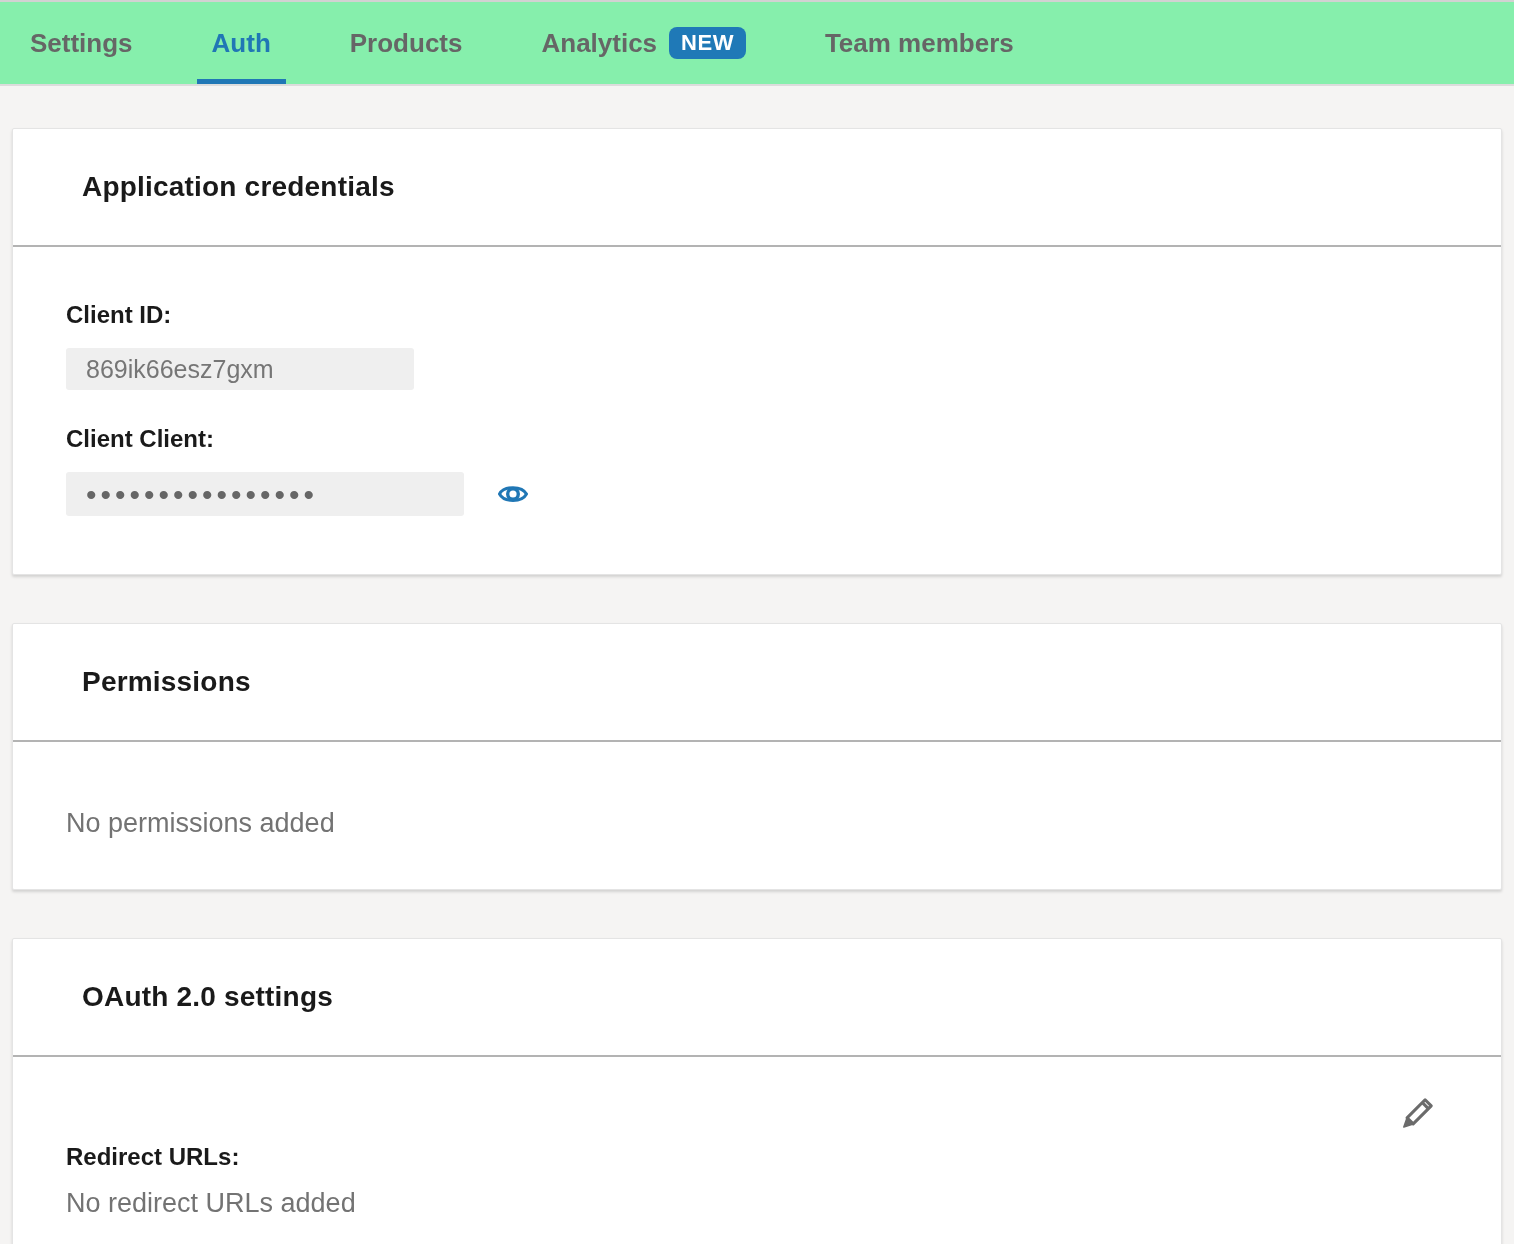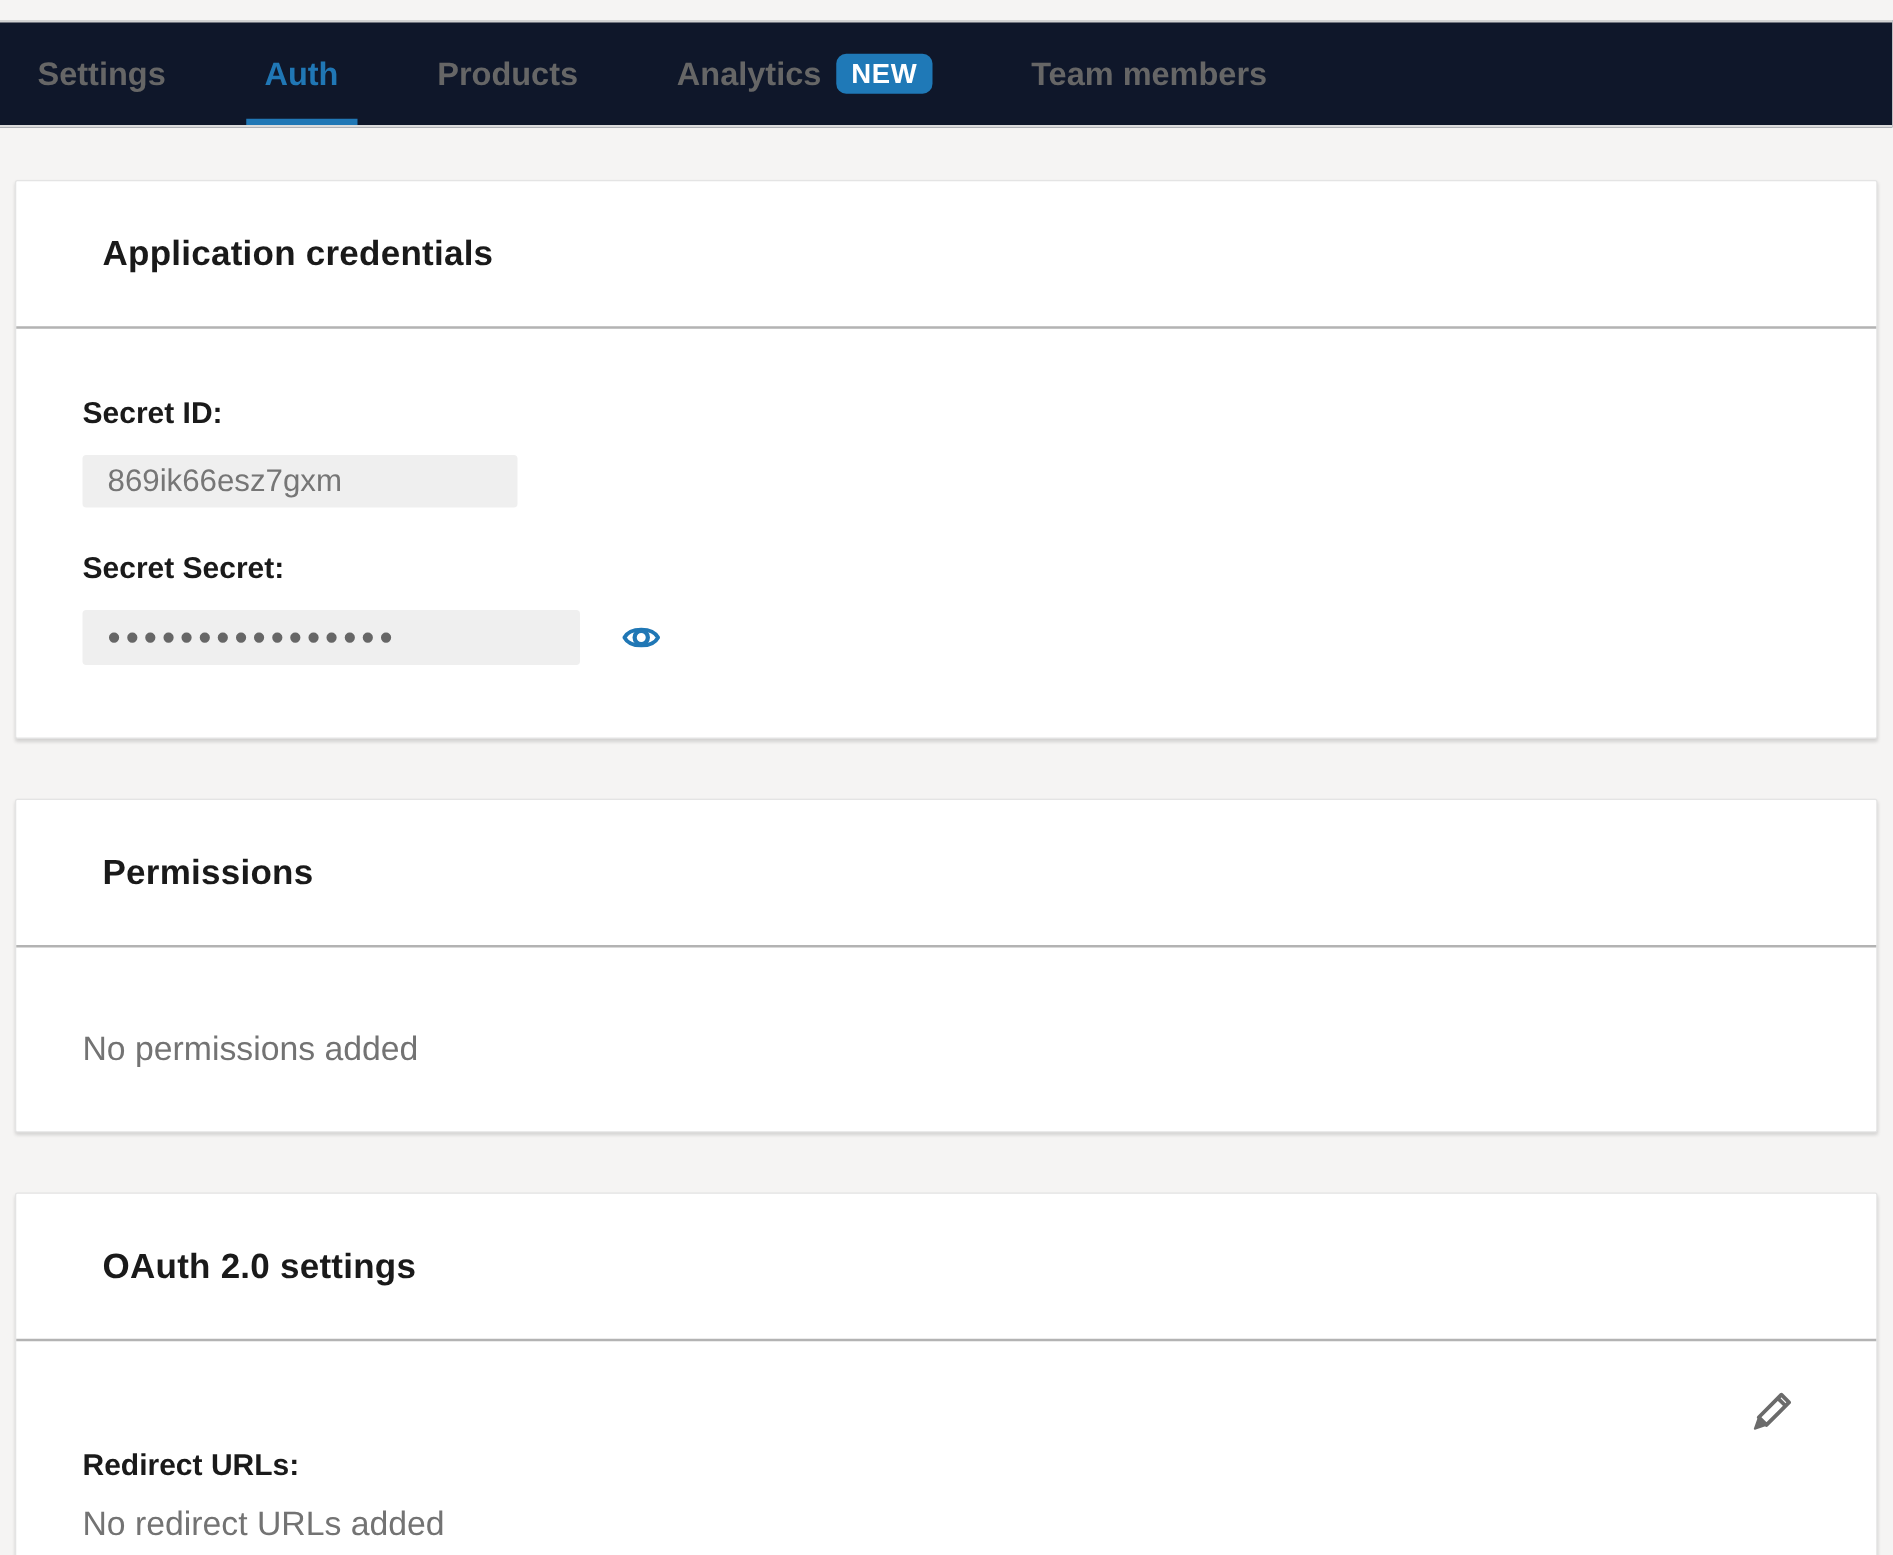--- a/index.html
+++ b/index.html
@@ -9,28 +9,27 @@
     height: 1244px;
     background: #f5f4f3;
     font-family: "Liberation Sans", sans-serif;
     overflow: hidden;
     color: #1a1a1a;
   }
 
   
   .tabbar {
     height: 86px;
-    background: #0f172a;
+    background: #86efac;
     border-top: 2px solid #d2d2d2;
     border-bottom: 2px solid #dcdcdc;
     display: flex;
     align-items: stretch;
     padding-left: 15px;
     gap: 49px;
-    margin-top: 16px;
   }
   .tab {
     position: relative;
     display: flex;
     align-items: center;
     padding: 0 15px;
     font-size: 26px;
     font-weight: 600;
     color: #666666;
     cursor: pointer;
@@ -166,25 +165,25 @@
   </div>
 </nav>
 
 <main class="page">
 
   <section class="card">
     <header class="card-header">
       <h2 class="card-title">Application credentials</h2>
     </header>
     <div class="cred-body">
-      <div class="field-label">Secret ID:</div>
+      <div class="field-label">Client ID:</div>
       <div class="value-box client-id-box">
         <span>869ik66esz7gxm</span>
       </div>
-      <div class="field-label">Secret Secret:</div>
+      <div class="field-label">Client Client:</div>
       <div class="secret-row">
         <div class="value-box secret-box">
           <span class="dots">••••••••••••••••</span>
         </div>
         <button class="eye-btn" title="">
           <svg width="32" height="32" viewBox="0 0 32 32">
             <path d="M2.5 16 C 7 7.5, 25 7.5, 29.5 16 C 25 24.5, 7 24.5, 2.5 16 Z" fill="none" stroke="#2077b5" stroke-width="3" stroke-linejoin="round"></path>
             <circle cx="16" cy="16" r="5.3" fill="none" stroke="#2077b5" stroke-width="3.4"></circle>
           </svg>
         </button>

